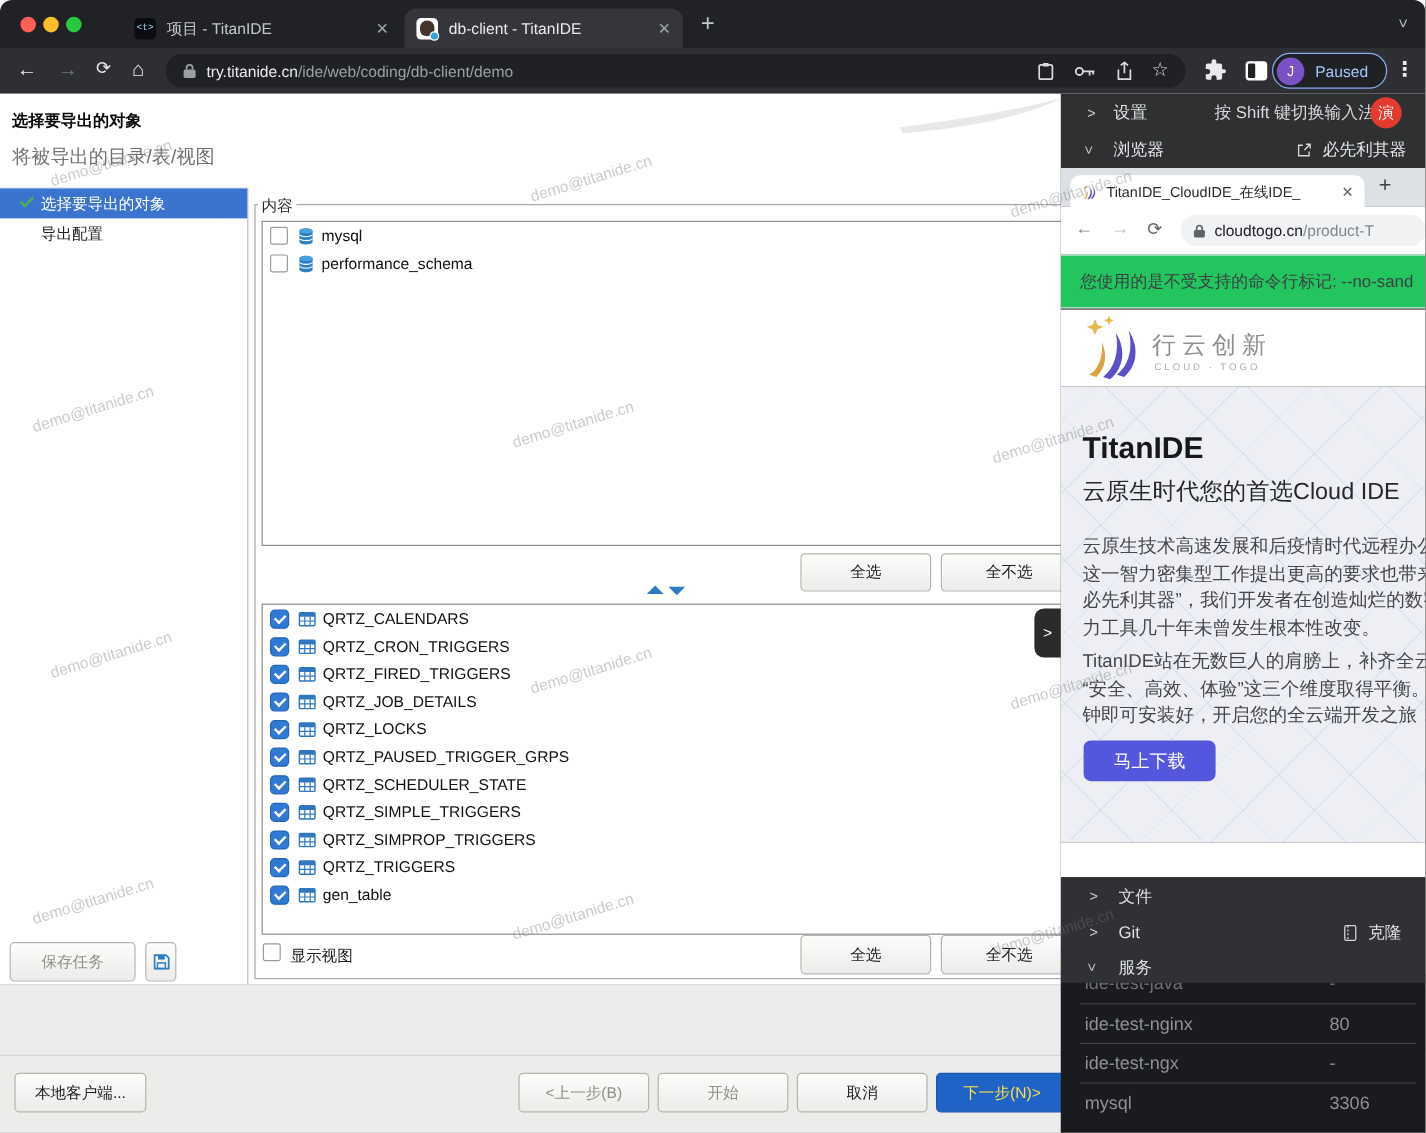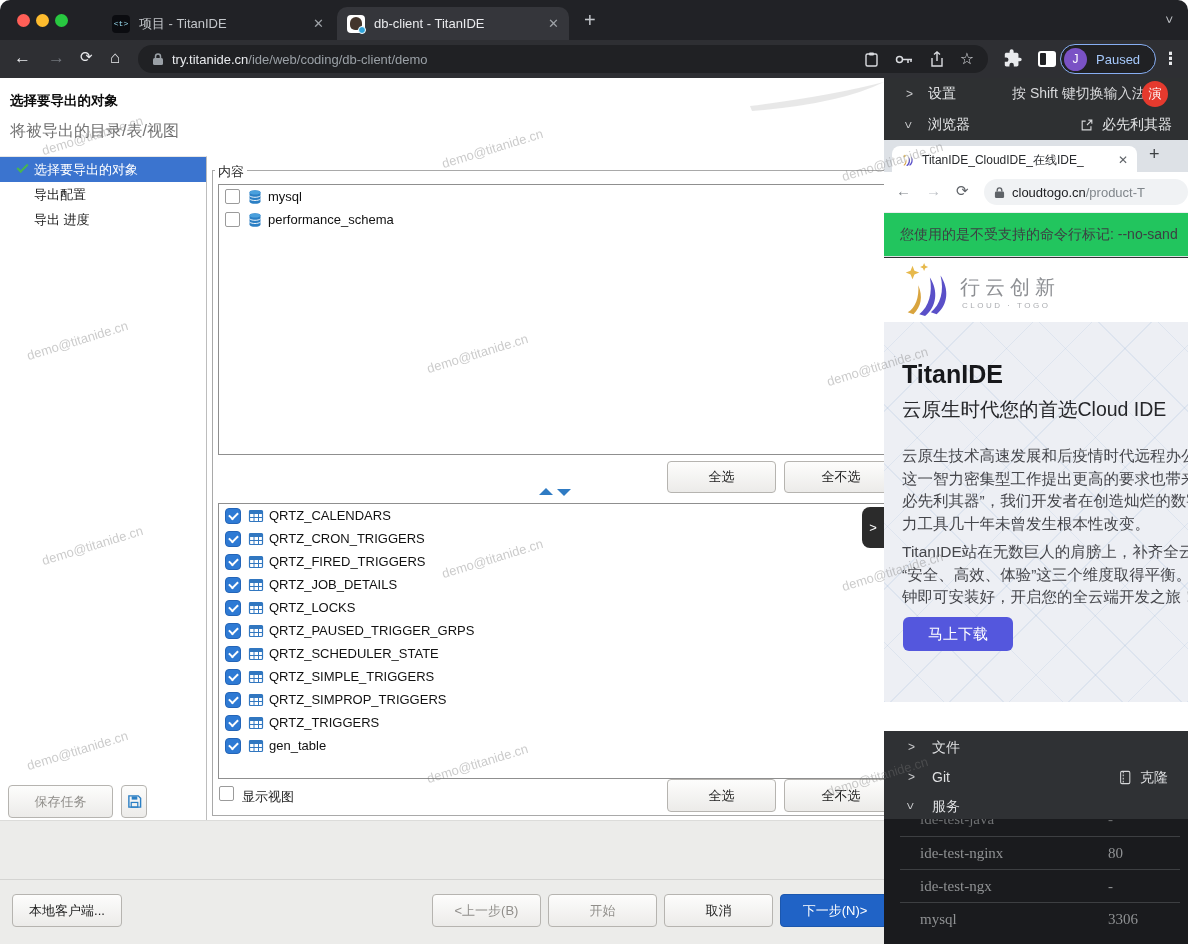--- a/index.html
+++ b/index.html
@@ -55,21 +55,21 @@
   .lrow { height:23px; display:flex; align-items:center; padding-left:6px; font-size:13px; color:#111; white-space:nowrap; }
   .lrow.selected { background:#3b74cf; color:#fff; }
   .lrow .nm { margin-left:5px; }
   .cbx { width:15px; height:15px; border:1px solid #9b9b9b; border-radius:2px; background:#fff; margin-right:7px; position:relative; flex:none; }
   .cbx.on { width:16px; height:16px; background:#2e7ad4; border-color:#2465b8; border-radius:4px; }
   .cbx.on::after { content:""; position:absolute; left:3px; top:3.5px; width:7px; height:4px;
     border-left:2px solid #fff; border-bottom:2px solid #fff; transform:rotate(-45deg); }
   .btn { position:absolute; background:linear-gradient(#fdfdfc,#ecebe9); border:1px solid #b6b4b0; border-radius:4px;
     font-size:13px; color:#1e1e1e; display:flex; align-items:center; justify-content:center; }
   .btn.disabled { color:#918f8b; }
-  .btn.primary { background:#2063c6; border-color:#1b57ae; color:#ffffff; }
+  .btn.primary { background:#2063c6; border-color:#1b57ae; color:#fde047; }
   .tri { position:absolute; width:0; height:0; border-left:7px solid transparent; border-right:7px solid transparent; }
   .tri.up { border-bottom:7px solid #2f7bc3; }
   .tri.down { border-top:7px solid #2f7bc3; }
   .footer { position:absolute; left:0; top:820px; width:1188px; height:124px; background:#ececea; border-top:1px solid #dcdcda; }
   .fline { position:absolute; left:0; top:879px; width:1188px; height:1px; background:#d4d4d2; }
   .expander { position:absolute; left:862px; top:507px; width:22px; height:41px; background:#2b2b2b;
     border-radius:8px 0 0 8px; color:#fff; font-size:13px; display:flex; align-items:center; justify-content:center; z-index:11; }
 
   
   .panel { position:absolute; left:884px; top:78px; width:304px; height:866px; background:#2e3032; z-index:10; overflow:hidden; }
@@ -100,21 +100,21 @@
                      repeating-linear-gradient(-45deg, rgba(110,150,200,.12) 0 1px, transparent 1px 42px); }
   .htitle { position:absolute; left:18px; top:38px; font-size:25px; font-weight:800; color:#17181b; }
   .hsub { position:absolute; left:18px; top:74px; font-size:19.5px; color:#26272a; white-space:nowrap; }
   .para { position:absolute; left:18px; font-size:15.5px; color:#45464b; line-height:22.5px; white-space:nowrap; }
   .dlbtn { position:absolute; left:19px; top:295px; width:110px; height:34px; background:#5457dd; border-radius:6px;
     color:#fff; font-size:15px; display:flex; align-items:center; justify-content:center; }
   .whiteband { position:absolute; left:0; top:624px; width:304px; height:29px; background:#fff; }
   .darksec { position:absolute; left:0; top:653px; width:304px; height:213px; background:#2f3134; }
   .drow { position:absolute; left:0; width:304px; height:30px; color:#dedfe1; font-size:14px; z-index:2; background:#2f3134; }
   .svclist { position:absolute; left:0; top:81px; width:304px; height:132px; background:#1a1b1e; overflow:hidden; z-index:1; }
-  .svcrow { position:relative; height:32px; display:flex; align-items:center; padding:0 36px; font-size:15px; color:#8f9193;font-family:Liberation Serif, serif; }
+  .svcrow { position:relative; height:32px; display:flex; align-items:center; padding:0 20px; font-size:15px; color:#8f9193; }
   .svcrow .port { position:absolute; left:224px; }
   .svcrow.dim { color:#6e7072; margin-top:-9px; height:33px; }
   .svcsep { height:1px; background:#3d3f42; margin:0 8px 0 16px; }
   .scrollthumb { position:absolute; right:3px; top:736px; width:5px; height:122px; background:#c6c6c6; border-radius:2.5px; }
 
   .wm { position:absolute; font-size:13px; color:rgba(118,118,118,.38); transform:rotate(-17deg);
     white-space:nowrap; pointer-events:none; z-index:40; }
   svg { display:block; }
 </style>
 </head>
@@ -190,23 +190,20 @@
   <div class="wsub">将被导出的目录/表/视图</div>
 
   <div class="sidebar">
     <div class="step active">
       <span class="gcheck"></span>
       <span>选择要导出的对象</span>
     </div>
     <div class="step">
       <span>导出配置</span>
     </div>
-    <div class="step">
-      <span>导出 进度</span>
-    </div>
   </div>
 
   <div class="groupbox"></div>
   <span class="legend">内容</span>
 
   <div id="db-list" class="list" style="left:218px;top:184px;width:888px;height:271px">
       <div class="lrow">
         <span class="cbx"></span>
         <svg width="16" height="16" viewBox="0 0 16 16">
           <path fill="#2b7fc4" d="M2.5 3.5c0-1.4 2.5-2.3 5.5-2.3s5.5.9 5.5 2.3v9c0 1.4-2.5 2.3-5.5 2.3s-5.5-.9-5.5-2.3z"></path>

